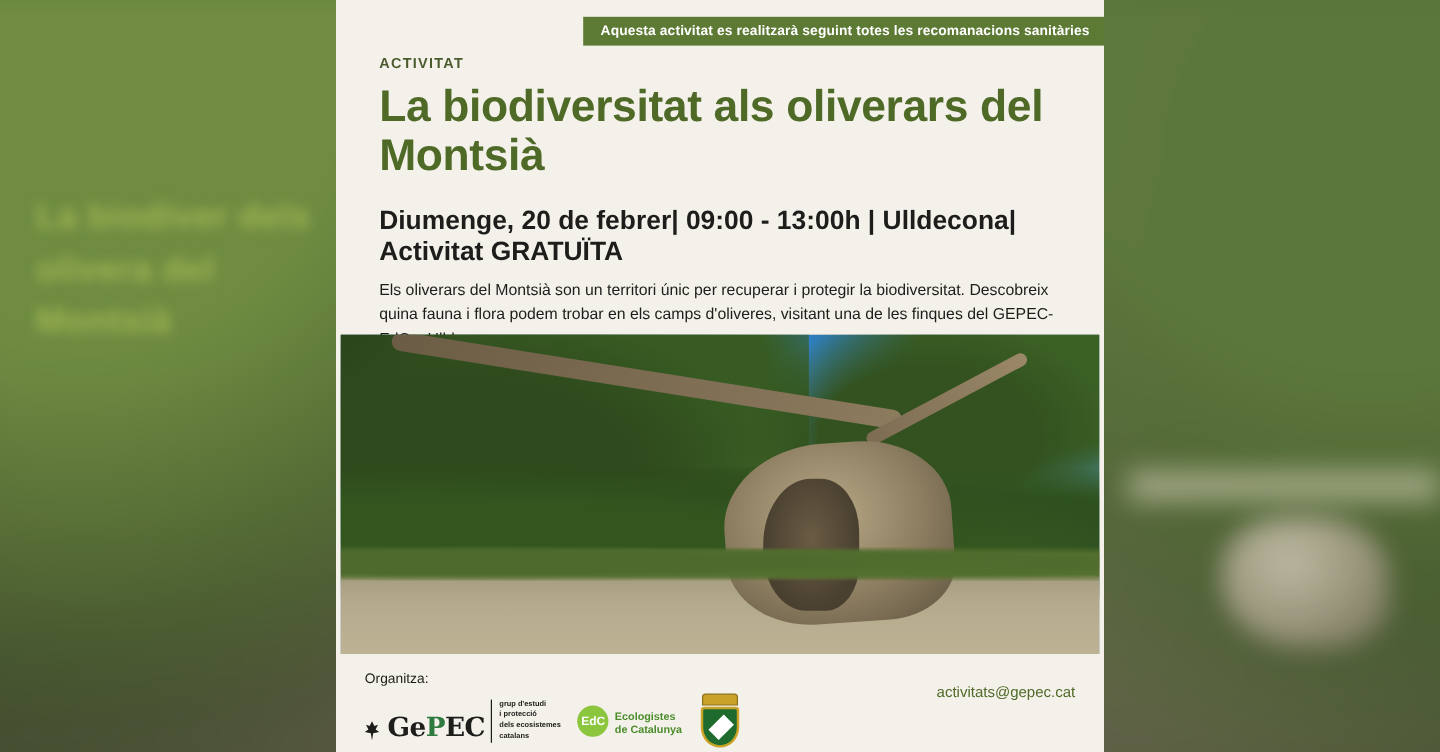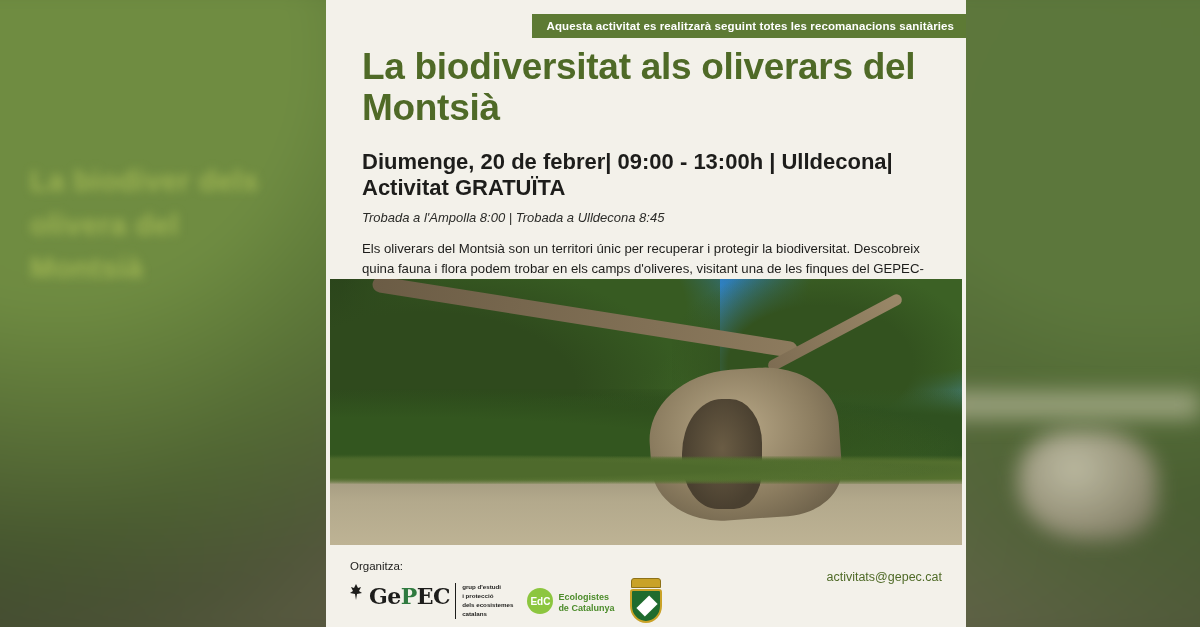--- a/index.html
+++ b/index.html
@@ -58,21 +58,20 @@
     background: rgba(220,214,190,0.55);
     filter: blur(11px);
   }
 
   
   .poster {
     position: absolute;
     left: 280px; top: 0;
     width: 640px; height: 627px;
     background: #f3f1ea;
-    margin-left: 46px;
   }
 
   .ribbon {
     position: absolute;
     right: 0; top: 14px;
     background: #5d7a34;
     color: #ffffff;
     font-size: 11.5px;
     font-weight: bold;
     padding: 6px 12px 6px 14px;
@@ -225,21 +224,21 @@
     color: #1d1d1b;
   }
   .logos {
     position: absolute;
     left: 22px; top: 30px;
     display: flex;
     align-items: center;
     gap: 14px;
   }
   .logo-gepec {
-    display: flex; gap: 5px;
+    display: flex; align-items: flex-end; gap: 5px;
   }
   .logo-gepec .word {
     font-family: "DejaVu Serif", serif;
     font-size: 22px;
     color: #1d1d1b;
     letter-spacing: -0.5px;
     font-weight: bold;
   }
   .logo-gepec .word .p { color: #2f7a3f; }
   .logo-bird {
@@ -314,23 +313,23 @@
   <div class="bg"></div>
   <div class="bg-ghost-text">La biodiver dels olivera del Montsià</div>
   <div class="bg-rock"></div>
   <div class="bg-bar"></div>
 
   <div class="poster">
 
     <div class="ribbon">Aquesta activitat es realitzarà seguint totes les recomanacions sanitàries</div>
 
     <div class="content">
+      <div class="kicker">ACTIVITAT</div>
       <h1 class="title">La biodiversitat als oliverars del Montsià</h1>
       <div class="meta">Diumenge, 20 de febrer| 09:00 - 13:00h | Ulldecona| Activitat GRATUÏTA</div>
-      <div class="submeta">Trobada a l'Ampolla 8:00  | Trobada a Ulldecona 8:45</div>
       <p class="desc">Els oliverars del Montsià son un territori únic per recuperar i protegir la biodiversitat. Descobreix quina fauna i flora podem trobar en els camps d'oliveres, visitant una de les finques del GEPEC-EdC a Ulldecona.</p>
     </div>
 
     <div class="photo">
       <div class="sky"></div>
       <div class="canopy"></div>
       <div class="canopy2"></div>
       <div class="branch"></div>
       <div class="branch2"></div>
       <div class="hedge"></div>

